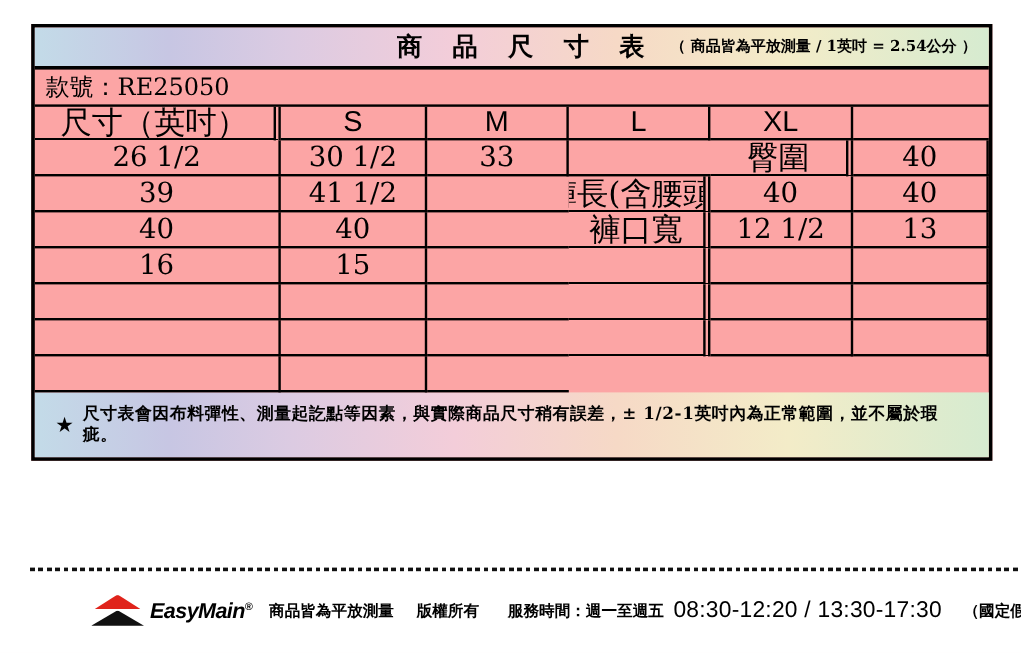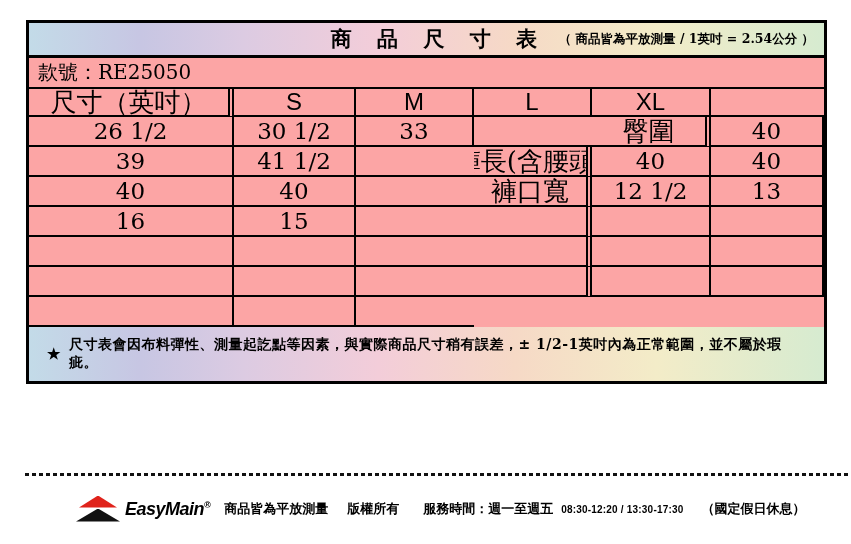--- a/index.html
+++ b/index.html
@@ -43,21 +43,21 @@
   .logo .tri-black { position:absolute; top:13px; left:0; width:44px; height:13px;
     background:#111; clip-path:polygon(50% 0,100% 100%,0 100%); }
   .brand { font-family:"Liberation Sans","DejaVu Sans",sans-serif; font-style:italic;
     font-weight:800; font-size:18px; letter-spacing:-0.5px; }
   .reg { font-size:9px; vertical-align:super; font-weight:bold; }
   .ftext { font-size:13px; font-weight:bold; white-space:nowrap; }
   .company { margin-left:14px; }
   .copyright { margin-left:19px; }
   .service-label { margin-left:24px; }
   .hours { margin-left:8px; font-family:"Liberation Sans","DejaVu Sans",sans-serif;
-    font-size:10px; font-weight:700; letter-spacing:0.2px; white-space:nowrap; }
+    font-size:19px; font-weight:400; letter-spacing:0.2px; white-space:nowrap; }
   .holiday { margin-left:18px; }
 </style>
 </head>
 <body>
 
 <div class="page">
 
   <div class="sheet">
 
     <div class="band-header rainbow">

